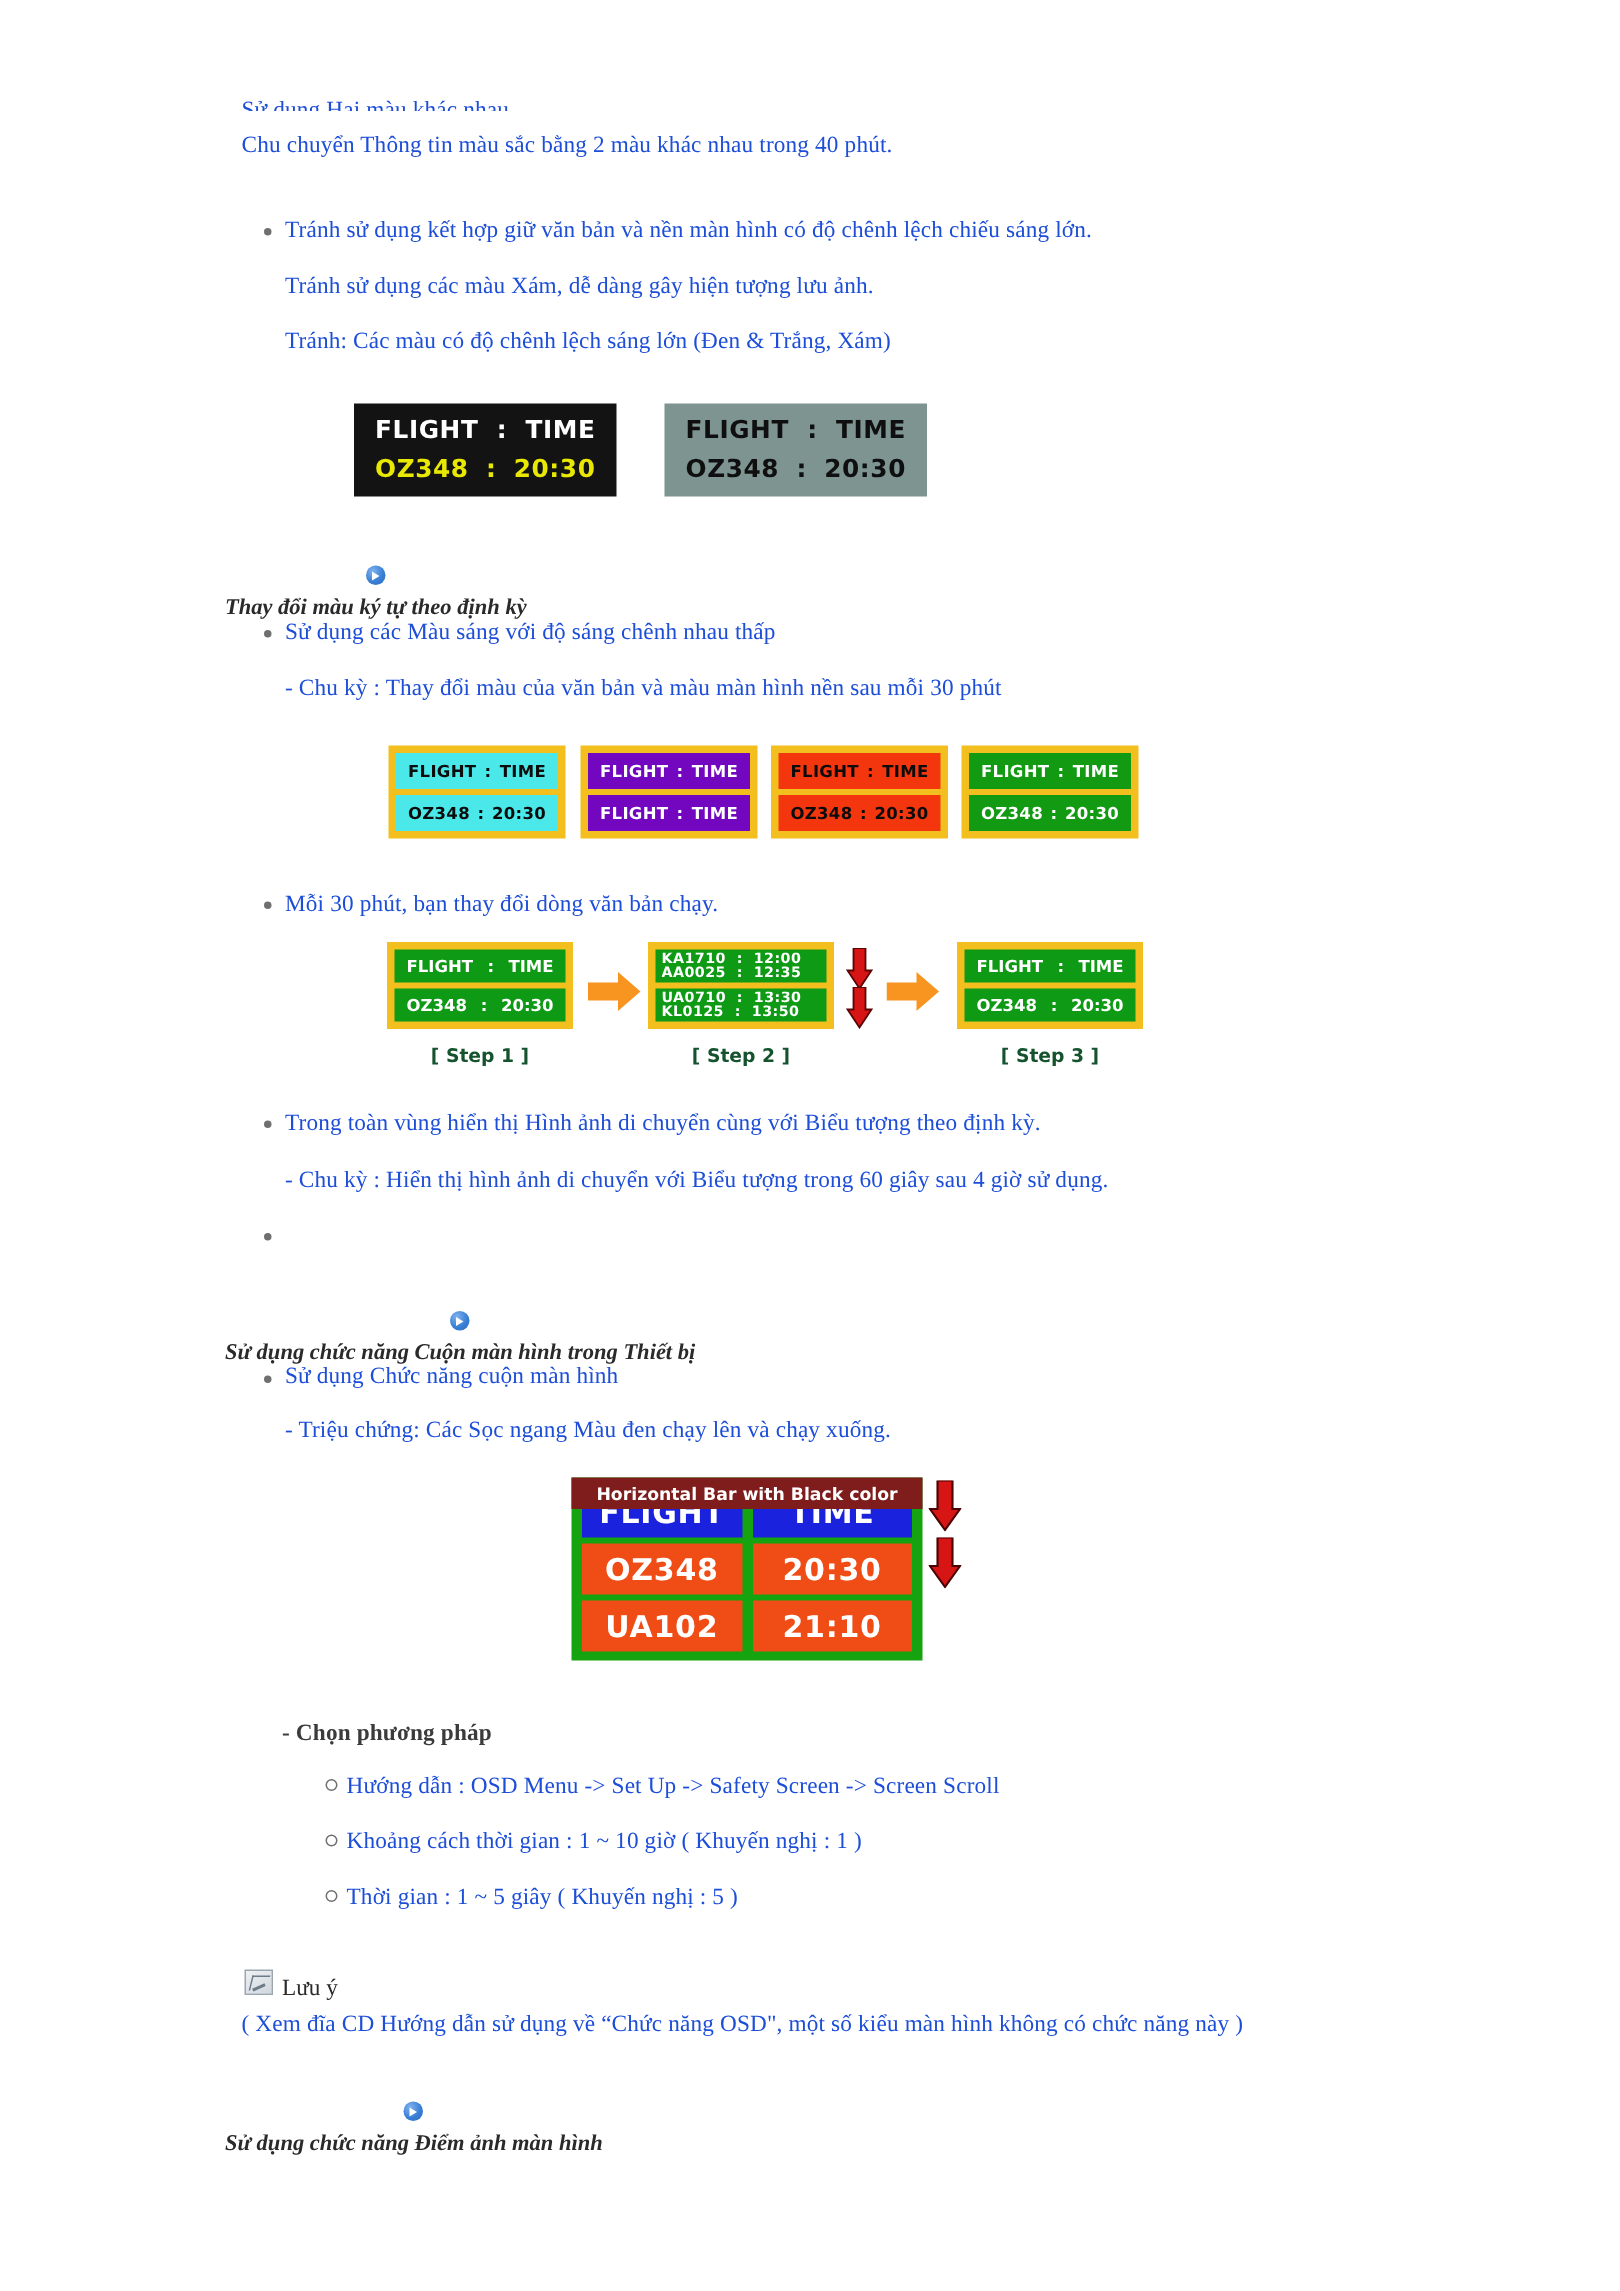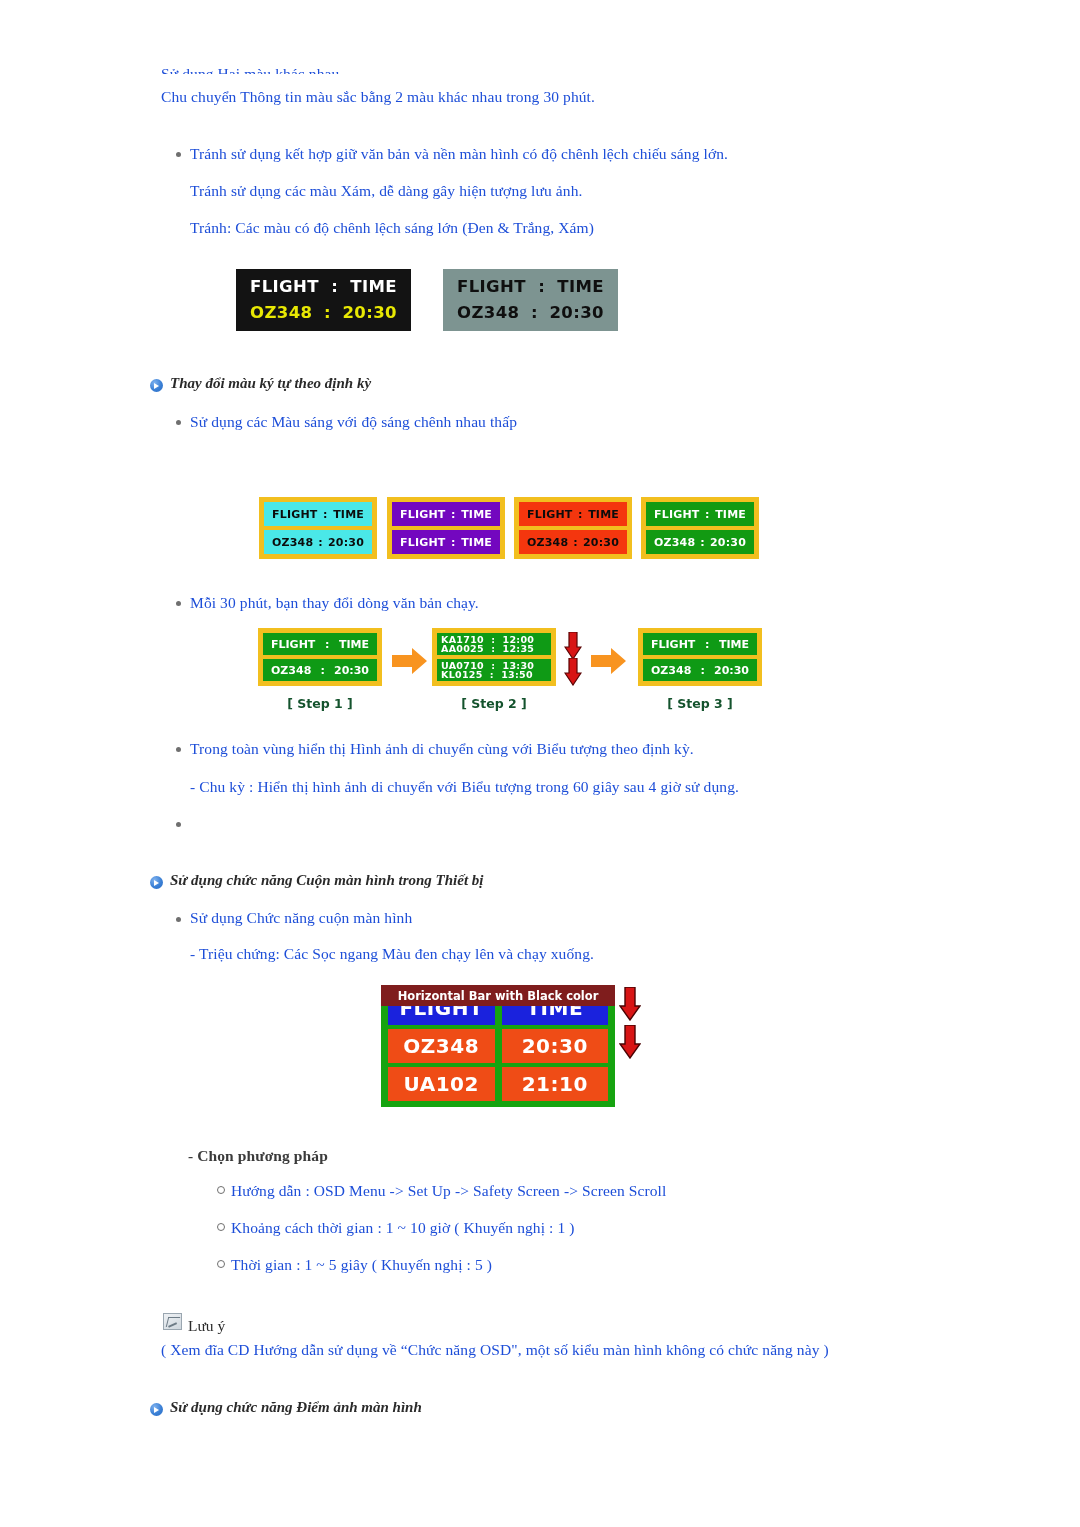--- a/index.html
+++ b/index.html
@@ -52,22 +52,23 @@
     width: 6px; height: 6px;
     border: 1px solid #6f6f6f;
     border-radius: 50%;
     background: transparent;
   }
 
   
   .sec {
     position: absolute;
     display: flex;
-    align-items: flex-end;
+    align-items: center;
     gap: 7px;
+    flex-direction: column;
   }
   .arrow-icon {
     width: 13px; height: 13px;
     border-radius: 50%;
     background: radial-gradient(circle at 35% 30%, #7fb2ef 0%, #3a7fd5 55%, #2b6ec4 100%);
     position: relative;
     flex: none;
     margin-top: 2px;
   }
   .arrow-icon::after {
@@ -296,21 +297,21 @@
     color: #2a2a2a;
     white-space: pre;
   }
 </style>
 </head>
 <body>
 
 <div class="page">
 
   <div class="txt clipped" style="left:161px; top:64px;">Sử dụng Hai màu khác nhau</div>
-  <div class="txt" style="left:161px; top:87px;">Chu chuyển Thông tin màu sắc bằng 2 màu khác nhau trong 30 phút.</div>
+  <div class="txt" style="left:161px; top:87px;">Chu chuyển Thông tin màu sắc bằng 2 màu khác nhau trong 40 phút.</div>
 
   <div class="bullet" style="left:176px; top:152px;"></div>
   <div class="txt" style="left:190px; top:144px;">Tránh sử dụng kết hợp giữ văn bản và nền màn hình có độ chênh lệch chiếu sáng lớn.</div>
   <div class="txt" style="left:190px; top:181px;">Tránh sử dụng các màu Xám, dễ dàng gây hiện tượng lưu ảnh.</div>
   <div class="txt" style="left:190px; top:218px;">Tránh: Các màu có độ chênh lệch sáng lớn (Đen &amp; Trắng, Xám)</div>
 
   <div class="board board-black" style="left:236px; top:269px;">
     <div class="row-line">
       <span class="white-txt">FLIGHT</span>
       <span class="white-txt">:</span>
@@ -336,20 +337,21 @@
     </div>
   </div>
 
   <div class="sec" style="left:150px; top:375px;">
     <span class="arrow-icon"></span>
     <span class="sec-title">Thay đổi màu ký tự theo định kỳ</span>
   </div>
 
   <div class="bullet" style="left:176px; top:420px;"></div>
   <div class="txt" style="left:190px; top:412px;">Sử dụng các Màu sáng với độ sáng chênh nhau thấp</div>
+  <div class="txt" style="left:190px; top:449px;">- Chu kỳ : Thay đổi màu của văn bản và màu màn hình nền sau mỗi 30 phút</div>
 
   <div class="cboard" style="left:259px; top:497px; background:#f2bf1f;">
     <div class="cell" style="background:#4ae8e8; color:#0c0c0c;">
       <span>FLIGHT</span>
       <span>:</span>
       <span>TIME</span>
     </div>
     <div class="cell" style="background:#4ae8e8; color:#0c0c0c;">
       <span>OZ348</span>
       <span>:</span>

